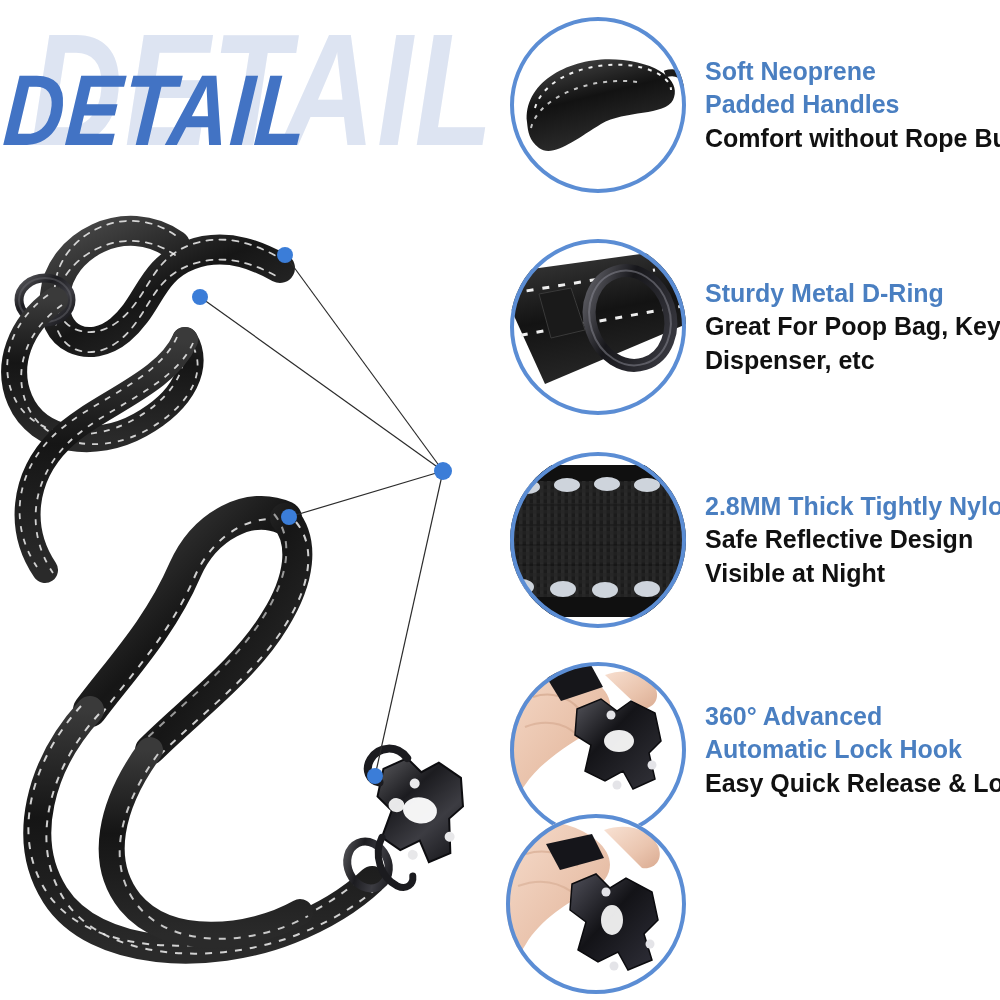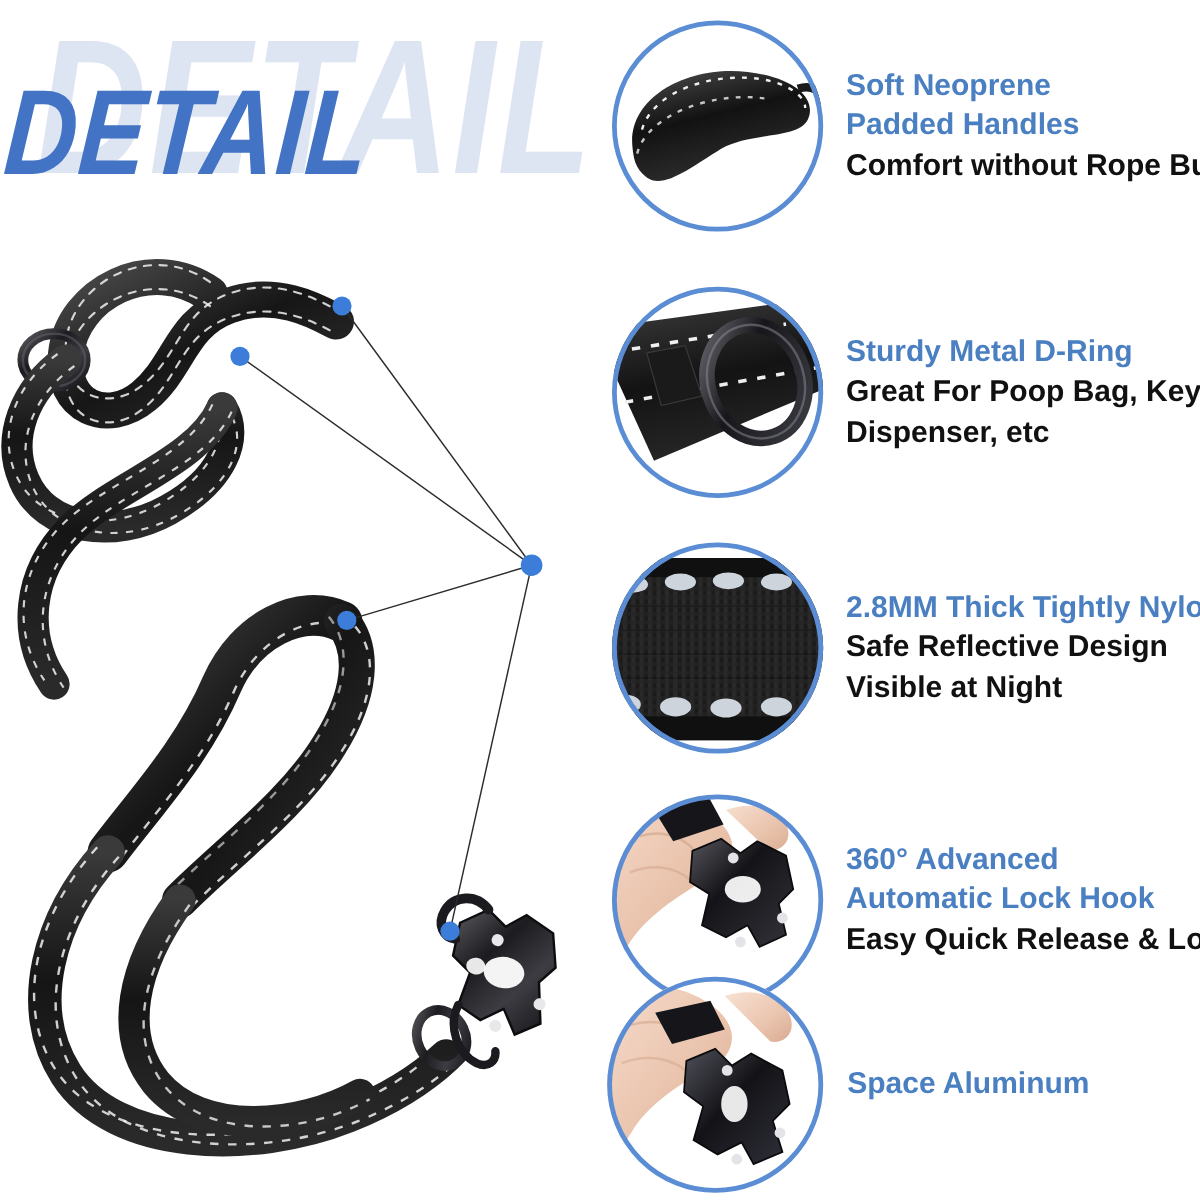--- a/index.html
+++ b/index.html
@@ -394,17 +394,16 @@
           <path d="M72,76 L96,66 L110,80 L126,70 L152,84 L158,112 L144,126 L152,152 L128,162 L118,144 L98,154 L78,142 L86,114 L70,102 Z" fill="url(#hk5)" stroke="#0b0b0e" stroke-width="1.5"></path>
           <ellipse cx="112" cy="112" rx="11" ry="15" fill="#ffffff" opacity="0.9"></ellipse>
           <circle cx="106" cy="84" r="4.5" fill="#e4e4e8"></circle>
           <circle cx="150" cy="136" r="4.5" fill="#e4e4e8"></circle>
           <circle cx="114" cy="158" r="4.5" fill="#e4e4e8"></circle>
         </g>
         <circle cx="96" cy="96" r="88" fill="none" stroke="#5b8dd4" stroke-width="4"></circle>
       </svg>
     </div>
     <div class="feature-text">
-      <div class="headline">Space Aluminum</div>
     </div>
   </div>
 
 </div>
 
 </body></html>

